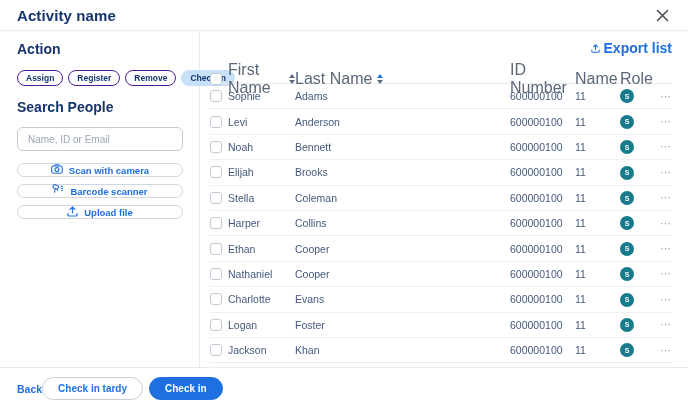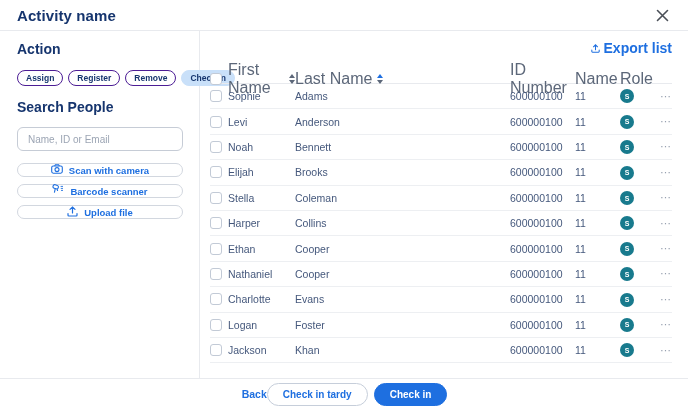--- a/index.html
+++ b/index.html
@@ -84,23 +84,23 @@
     background: #fff; display: inline-block; cursor: pointer;
   }
   .badge {
     width: 14px; height: 14px; border-radius: 50%;
     background: #187A8D; color: #fff; font-size: 7px; font-weight: bold;
     display: inline-flex; align-items: center; justify-content: center;
   }
   .menu-dots { color: #98A1B0; font-size: 11px; letter-spacing: 1px; cursor: pointer; text-align: right; }
   
   .ftr {
-    position: absolute; left: 0; right: 0; bottom: 0; height: 31px;
+    position: absolute; left: 0; right: 0; bottom: 0; height: 42px;
     background: #fff; border-top: 1px solid #E8EAEE;
-    display: flex; align-items: center; justify-content: center;
+    display: flex; align-items: center; justify-content: flex-start;
     padding: 0 16px 0 17px;
   }
   .back-link { font-size: 10.5px; font-weight: bold; color: #1E6FE0; cursor: pointer; }
   .ftr-right { display: flex; gap: 6px; }
   .btn {
     height: 23px; padding: 0 15px; border-radius: 12px;
     font-size: 10px; font-weight: bold; cursor: pointer;
     display: inline-flex; align-items: center; justify-content: center;
     font-family: "Liberation Sans", sans-serif;
   }

